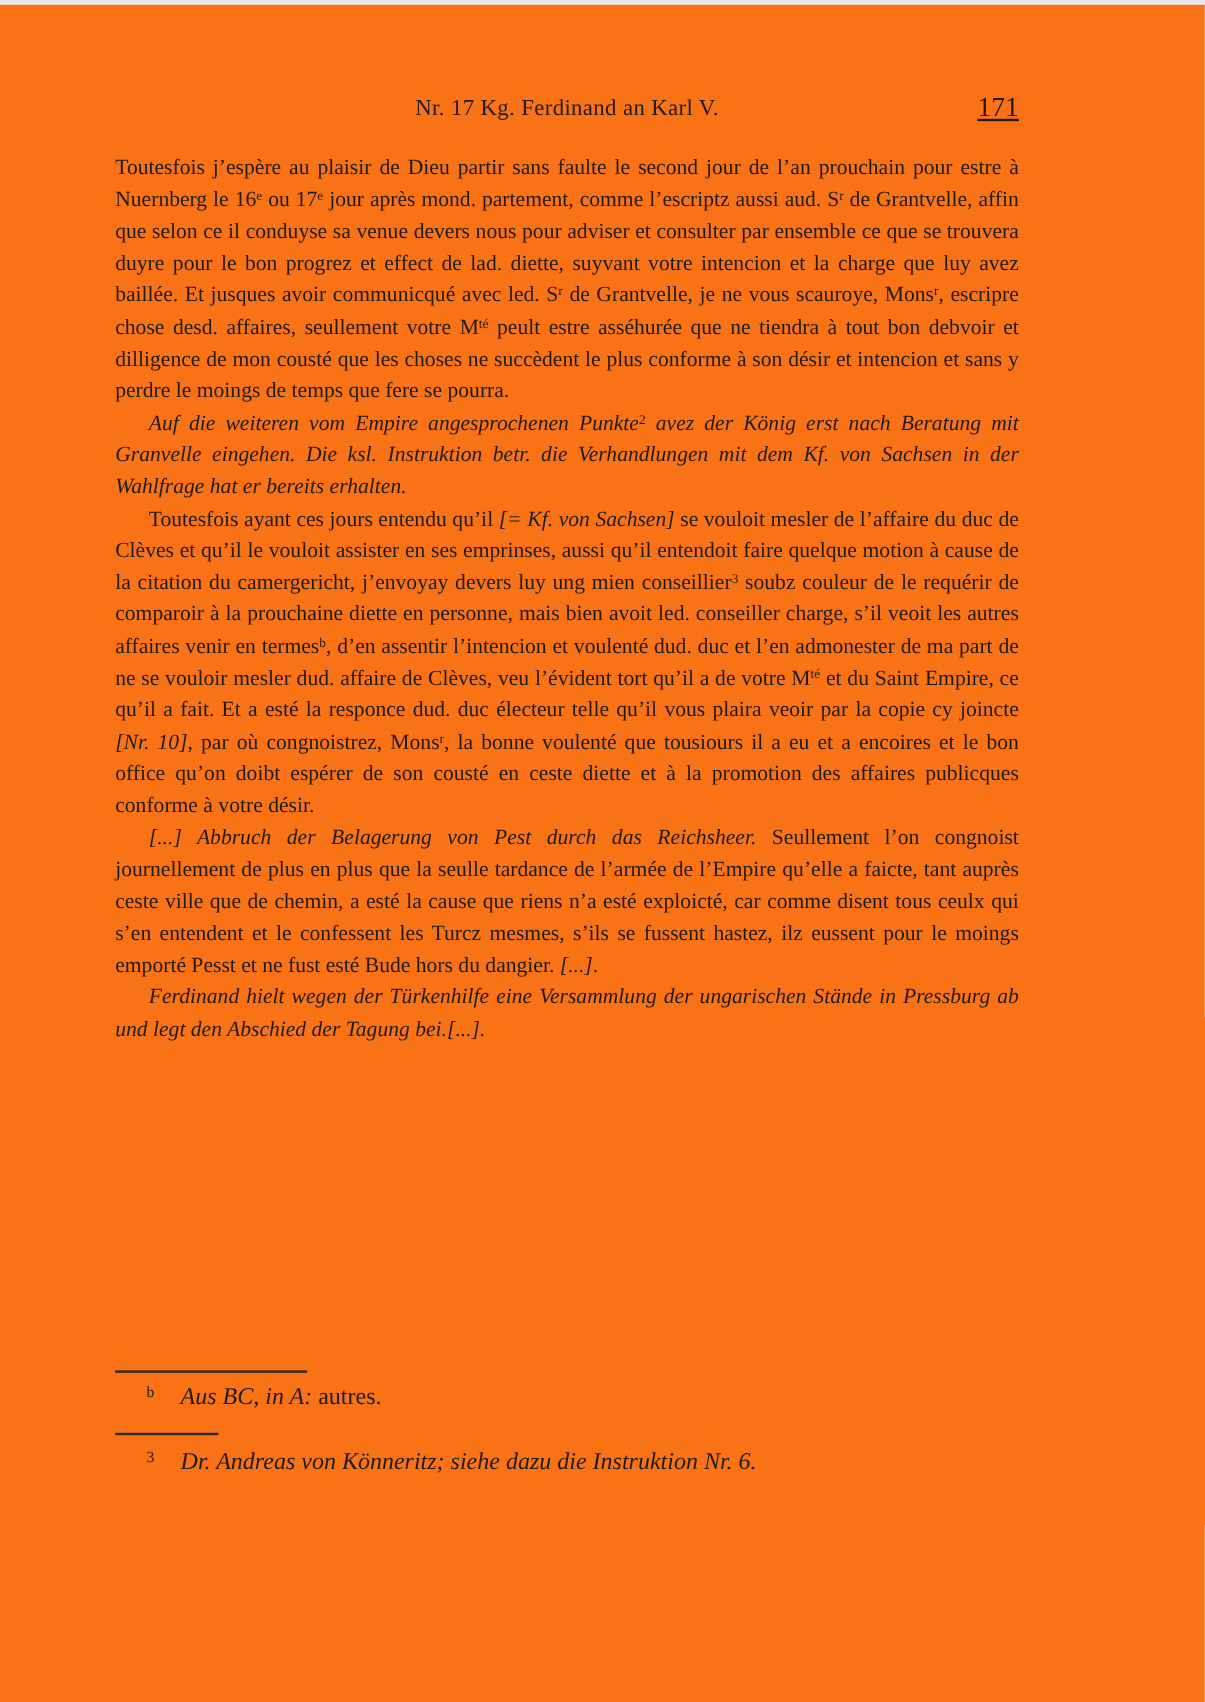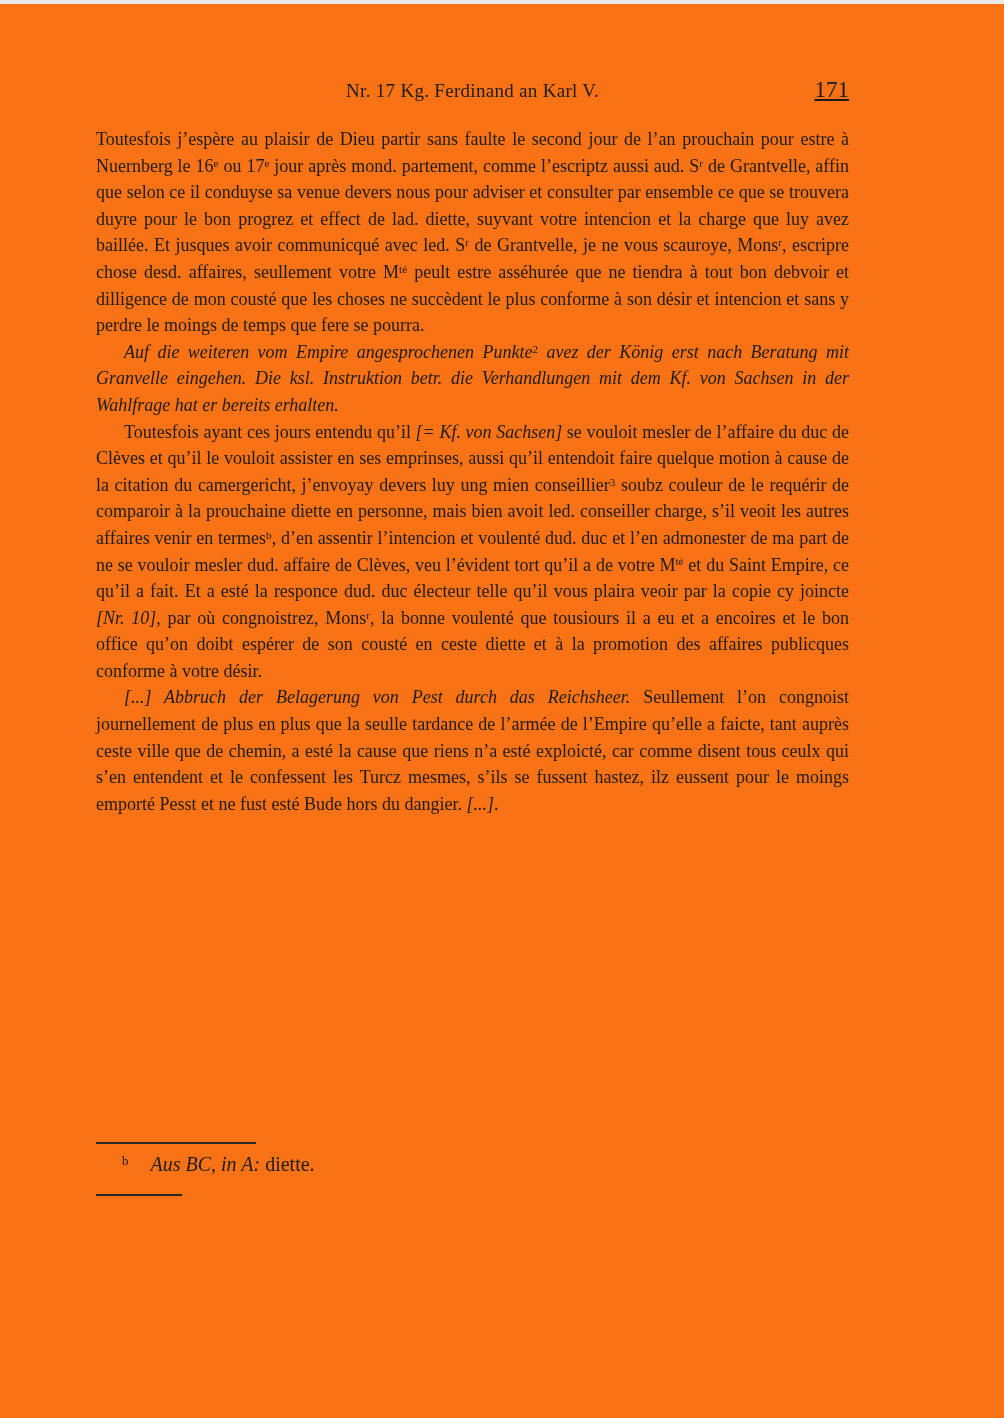--- a/index.html
+++ b/index.html
@@ -102,27 +102,29 @@
     <div class="page-header">
       <span class="running-head">Nr. 17 Kg. Ferdinand an Karl V.</span>
       <span class="page-number">171</span>
     </div>
 
     <div class="body-text">
         <p><span class="seg-r">Toutesfois j’espère au plaisir de Dieu partir sans faulte le second jour de l’an prouchain pour estre à Nuernberg le 16</span><span class="seg-sup">e</span><span class="seg-r"> ou 17</span><span class="seg-sup">e</span><span class="seg-r"> jour après mond. partement, comme l’escriptz aussi aud. S</span><span class="seg-sup">r</span><span class="seg-r"> de Grantvelle, affin que selon ce il conduyse sa venue devers nous pour adviser et consulter par ensemble ce que se trouvera duyre pour le bon progrez et effect de lad. diette, suyvant votre intencion et la charge que luy avez baillée. Et jusques avoir communicqué avec led. S</span><span class="seg-sup">r</span><span class="seg-r"> de Grantvelle, je ne vous scauroye, Mons</span><span class="seg-sup">r</span><span class="seg-r">, escripre chose desd. affaires, seullement votre M</span><span class="seg-sup">té</span><span class="seg-r"> peult estre asséhurée que ne tiendra à tout bon debvoir et dilligence de mon cousté que les choses ne succèdent le plus conforme à son désir et intencion et sans y perdre le moings de temps que fere se pourra.</span></p>
         <p class="indent"><span class="seg-i">Auf die weiteren vom Empire angesprochenen Punkte</span><span class="seg-sup">2</span><span class="seg-i"> avez der König erst nach Beratung mit Granvelle eingehen. Die ksl. Instruktion betr. die Verhandlungen mit dem Kf. von Sachsen in der Wahlfrage hat er bereits erhalten.</span></p>
         <p class="indent"><span class="seg-r">Toutesfois ayant ces jours entendu qu’il </span><span class="seg-i">[= Kf. von Sachsen]</span><span class="seg-r"> se vouloit mesler de l’affaire du duc de Clèves et qu’il le vouloit assister en ses emprinses, aussi qu’il entendoit faire quelque motion à cause de la citation du camergericht, j’envoyay devers luy ung mien conseillier</span><span class="seg-sup">3</span><span class="seg-r"> soubz couleur de le requérir de comparoir à la prouchaine diette en personne, mais bien avoit led. conseiller charge, s’il veoit les autres affaires venir en termes</span><span class="seg-sup">b</span><span class="seg-r">, d’en assentir l’intencion et voulenté dud. duc et l’en admonester de ma part de ne se vouloir mesler dud. affaire de Clèves, veu l’évident tort qu’il a de votre M</span><span class="seg-sup">té</span><span class="seg-r"> et du Saint Empire, ce qu’il a fait. Et a esté la responce dud. duc électeur telle qu’il vous plaira veoir par la copie cy joincte </span><span class="seg-i">[Nr. 10]</span><span class="seg-r">, par où congnoistrez, Mons</span><span class="seg-sup">r</span><span class="seg-r">, la bonne voulenté que tousiours il a eu et a encoires et le bon office qu’on doibt espérer de son cousté en ceste diette et à la promotion des affaires publicques conforme à votre désir.</span></p>
         <p class="indent"><span class="seg-i">[...] Abbruch der Belagerung von Pest durch das Reichsheer.</span><span class="seg-r"> Seullement l’on congnoist journellement de plus en plus que la seulle tardance de l’armée de l’Empire qu’elle a faicte, tant auprès ceste ville que de chemin, a esté la cause que riens n’a esté exploicté, car comme disent tous ceulx qui s’en entendent et le confessent les Turcz mesmes, s’ils se fussent hastez, ilz eussent pour le moings emporté Pesst et ne fust esté Bude hors du dangier. </span><span class="seg-i">[...]</span><span class="seg-r">.</span></p>
+        <p class="indent"><span class="seg-i">Ferdinand hielt wegen der Türkenhilfe eine Versammlung der ungarischen Stände in Pressburg ab und legt den Abschied der Tagung bei.[...].</span></p>
       </div>
 
   </div>
 
   <div class="footnotes">
     <div class="fn-rule apparatus"></div>
     <div class="fn-block apparatus-block">
-        <p><span class="fn-marker">b</span><span class="seg-i">Aus BC, in A:</span><span class="seg-r"> diette.</span></p>
+        <p><span class="fn-marker">b</span><span class="seg-i">Aus BC, in A:</span><span class="seg-r"> autres.</span></p>
       </div>
     <div class="fn-rule commentary"></div>
     <div class="fn-block commentary-block">
+        <p><span class="fn-marker">3</span><span class="seg-i">Dr. Andreas von Könneritz; siehe dazu die Instruktion Nr. 6.</span></p>
       </div>
   </div>
 
 </div>
 
 </body></html>

